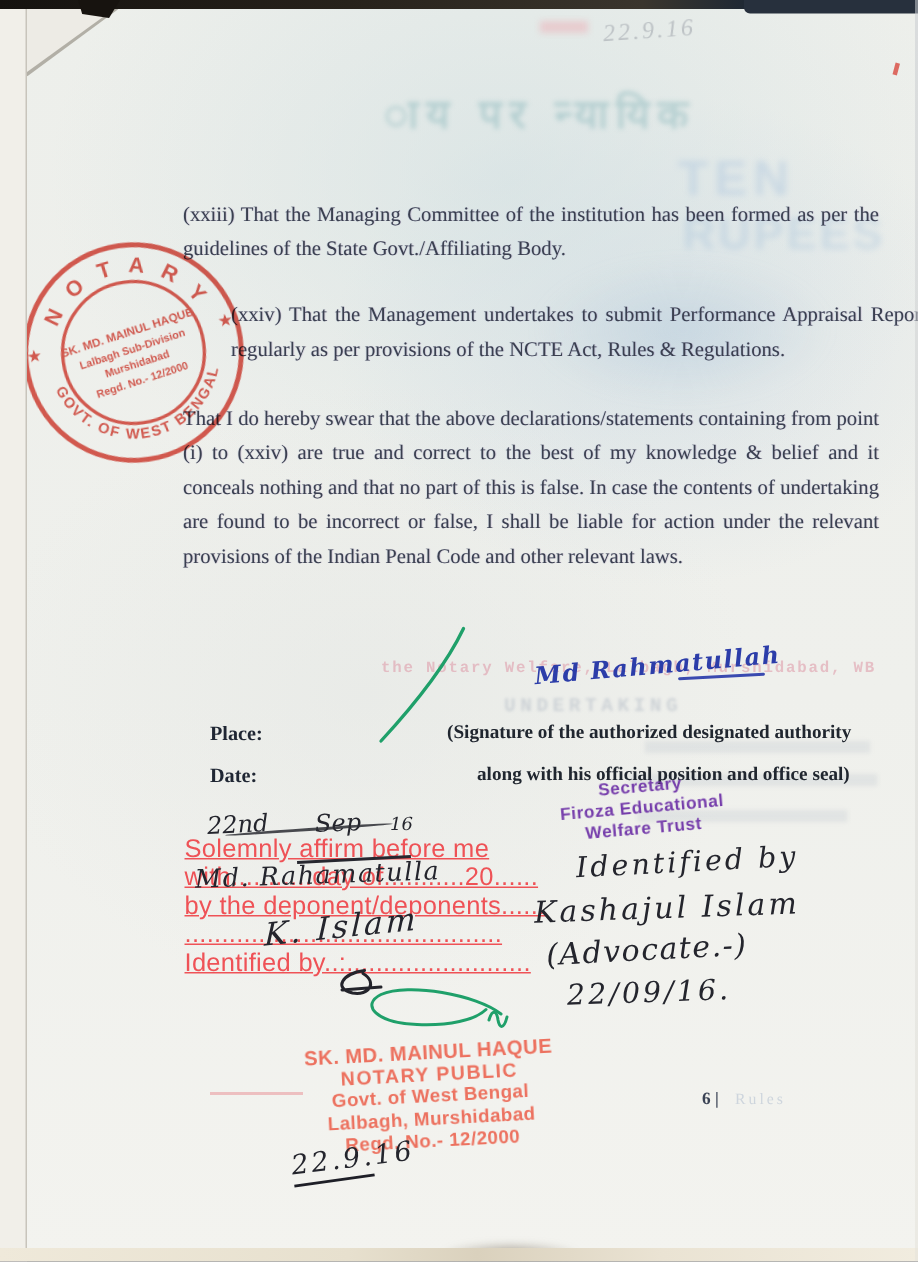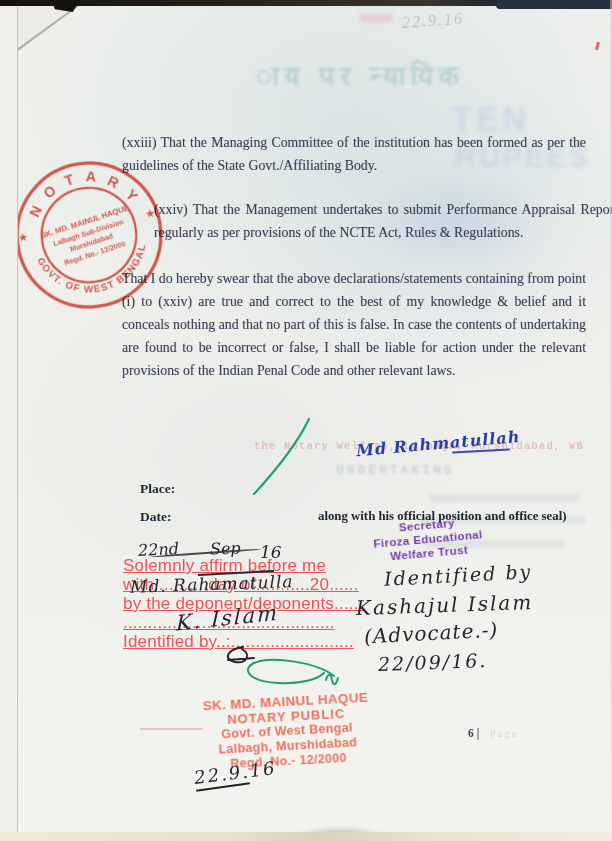--- a/index.html
+++ b/index.html
@@ -66,21 +66,21 @@
   .sig-blue-line{left:452px;top:450px;width:58px;height:2px;background:#3a4ab0;transform:rotate(-3deg);border-radius:2px;}
 
   .stamp-purple{left:346px;top:518px;width:164px;text-align:center;transform:rotate(-5deg);color:#6c2fa6;
     font-family:"Liberation Sans","DejaVu Sans",sans-serif;font-weight:bold;font-size:11.5px;line-height:14px;opacity:.92;filter:blur(.2px);letter-spacing:.4px;}
 
   .stamp-affirm{left:123px;top:556px;color:#ef4a4f;font-family:"Liberation Sans","DejaVu Sans",sans-serif;
     font-size:17px;line-height:19px;opacity:.95;letter-spacing:.2px;text-decoration:underline;}
   .hw-day{left:138px;top:540px;font-size:16px;transform:rotate(-3deg);}
   .hw-month{left:210px;top:539px;font-size:16px;transform:rotate(-2deg);}
   .hw-swash{left:150px;top:552px;width:112px;height:2px;background:#2a2b33;transform:rotate(-4deg);opacity:.85;border-radius:50%;}
-  .hw-year{left:260px;top:542px;font-size:17px;}
+  .hw-year{left:260px;top:542px;font-size:12px;}
   .hw-name{left:130px;top:574px;font-size:17px;transform:rotate(-2deg);letter-spacing:1px;}
   .hw-strike{left:198px;top:572px;width:76px;height:2px;background:#26272f;transform:rotate(-3deg);}
   .hw-ksig{left:176px;top:606px;font-size:21px;transform:rotate(-6deg) skewX(-8deg);letter-spacing:2px;}
 
   .hw-id1{left:384px;top:564px;font-size:19px;transform:rotate(-3deg);letter-spacing:2px;}
   .hw-id2{left:356px;top:593px;font-size:20px;transform:rotate(-2deg);letter-spacing:2px;}
   .hw-id3{left:364px;top:621px;font-size:20px;transform:rotate(-3deg);letter-spacing:1px;}
   .hw-id4{left:378px;top:651px;font-size:19px;transform:rotate(-2deg);letter-spacing:2px;}
 
   .ink-svg{left:0;top:0;width:612px;height:841px;pointer-events:none;}
@@ -113,20 +113,21 @@
   <div class="abs bleed bl-bar bl-bar1"></div>
   <div class="abs bleed bl-bar bl-bar2"></div>
   <div class="abs bleed bl-bar bl-bar3"></div>
 
   <div class="abs typed p1">(xxiii) That the Managing Committee of the institution has been formed as per the guidelines of the State Govt./Affiliating Body.</div>
   <div class="abs typed p2">(xxiv) That the Management undertakes to submit Performance Appraisal Report regularly as per provisions of the NCTE Act, Rules &amp; Regulations.</div>
   <div class="abs typed p3">That I do hereby swear that the above declarations/statements containing from point (i) to (xxiv) are true and correct to the best of my knowledge &amp; belief and it conceals nothing and that no part of this is false. In case the contents of undertaking are found to be incorrect or false, I shall be liable for action under the relevant provisions of the Indian Penal Code and other relevant laws.</div>
 
   <div class="abs lbl place">Place:</div>
   <div class="abs lbl date">Date:</div>
+  <div class="abs cap cap1">(Signature of the authorized designated authority</div>
   <div class="abs cap cap2">along with his official position and office seal)</div>
 
   <svg class="abs round-stamp" viewBox="0 0 150 150">
     <circle class="ring" cx="75" cy="75" r="70"></circle>
     <circle class="ring2" cx="75" cy="75" r="46"></circle>
     <defs>
       <path id="arcTop" d="M 23 75 A 52 52 0 0 1 127 75"></path>
       <path id="arcBot" d="M 19 75 A 56 56 0 0 0 131 75"></path>
     </defs>
     <text class="arc-top-text">
@@ -186,21 +187,21 @@
     <div class="sb1">SK. MD. MAINUL HAQUE</div>
     <div class="sb2">NOTARY PUBLIC</div>
     <div class="sb3">Govt. of West Bengal</div>
     <div class="sb4">Lalbagh, Murshidabad</div>
     <div class="sb5">Regd. No.- 12/2000</div>
   </div>
   <div class="abs hand hw-bottom-date">22.9.16</div>
   <div class="abs hw-bd-line"></div>
 
   <div class="abs pageno">6 |</div>
-  <div class="abs pageghost">Page</div>
+  <div class="abs pageghost">Rules</div>
 
   <div class="abs art-line"></div>
   <div class="abs art-tick"></div>
   <div class="abs edge-left"></div>
   <div class="abs fold-shadow"></div>
   <div class="abs fold-face"></div>
   <div class="abs edge-top"></div>
   <div class="abs edge-top-right"></div>
   <div class="abs edge-notch"></div>
   <div class="abs bottom-smudge"></div>

